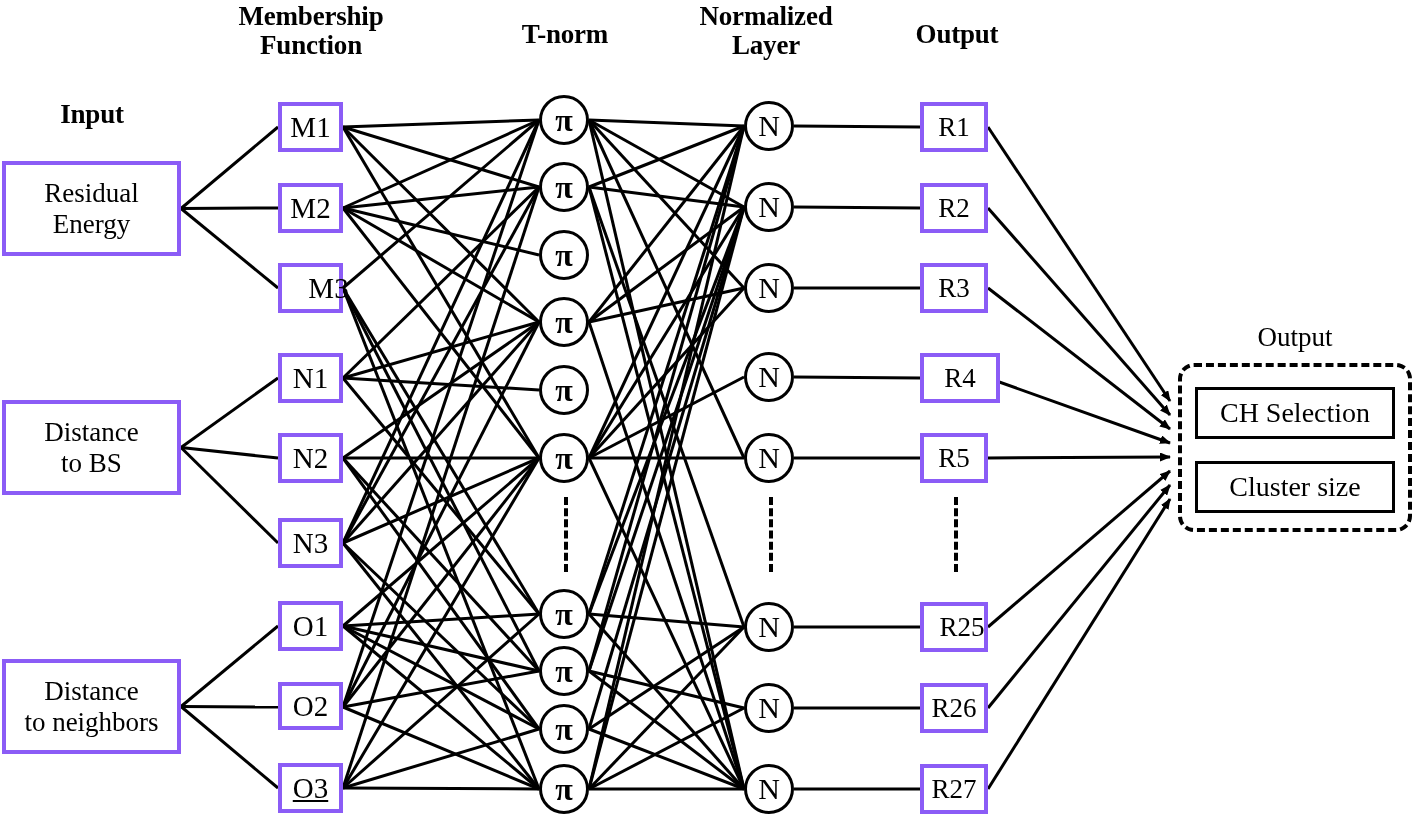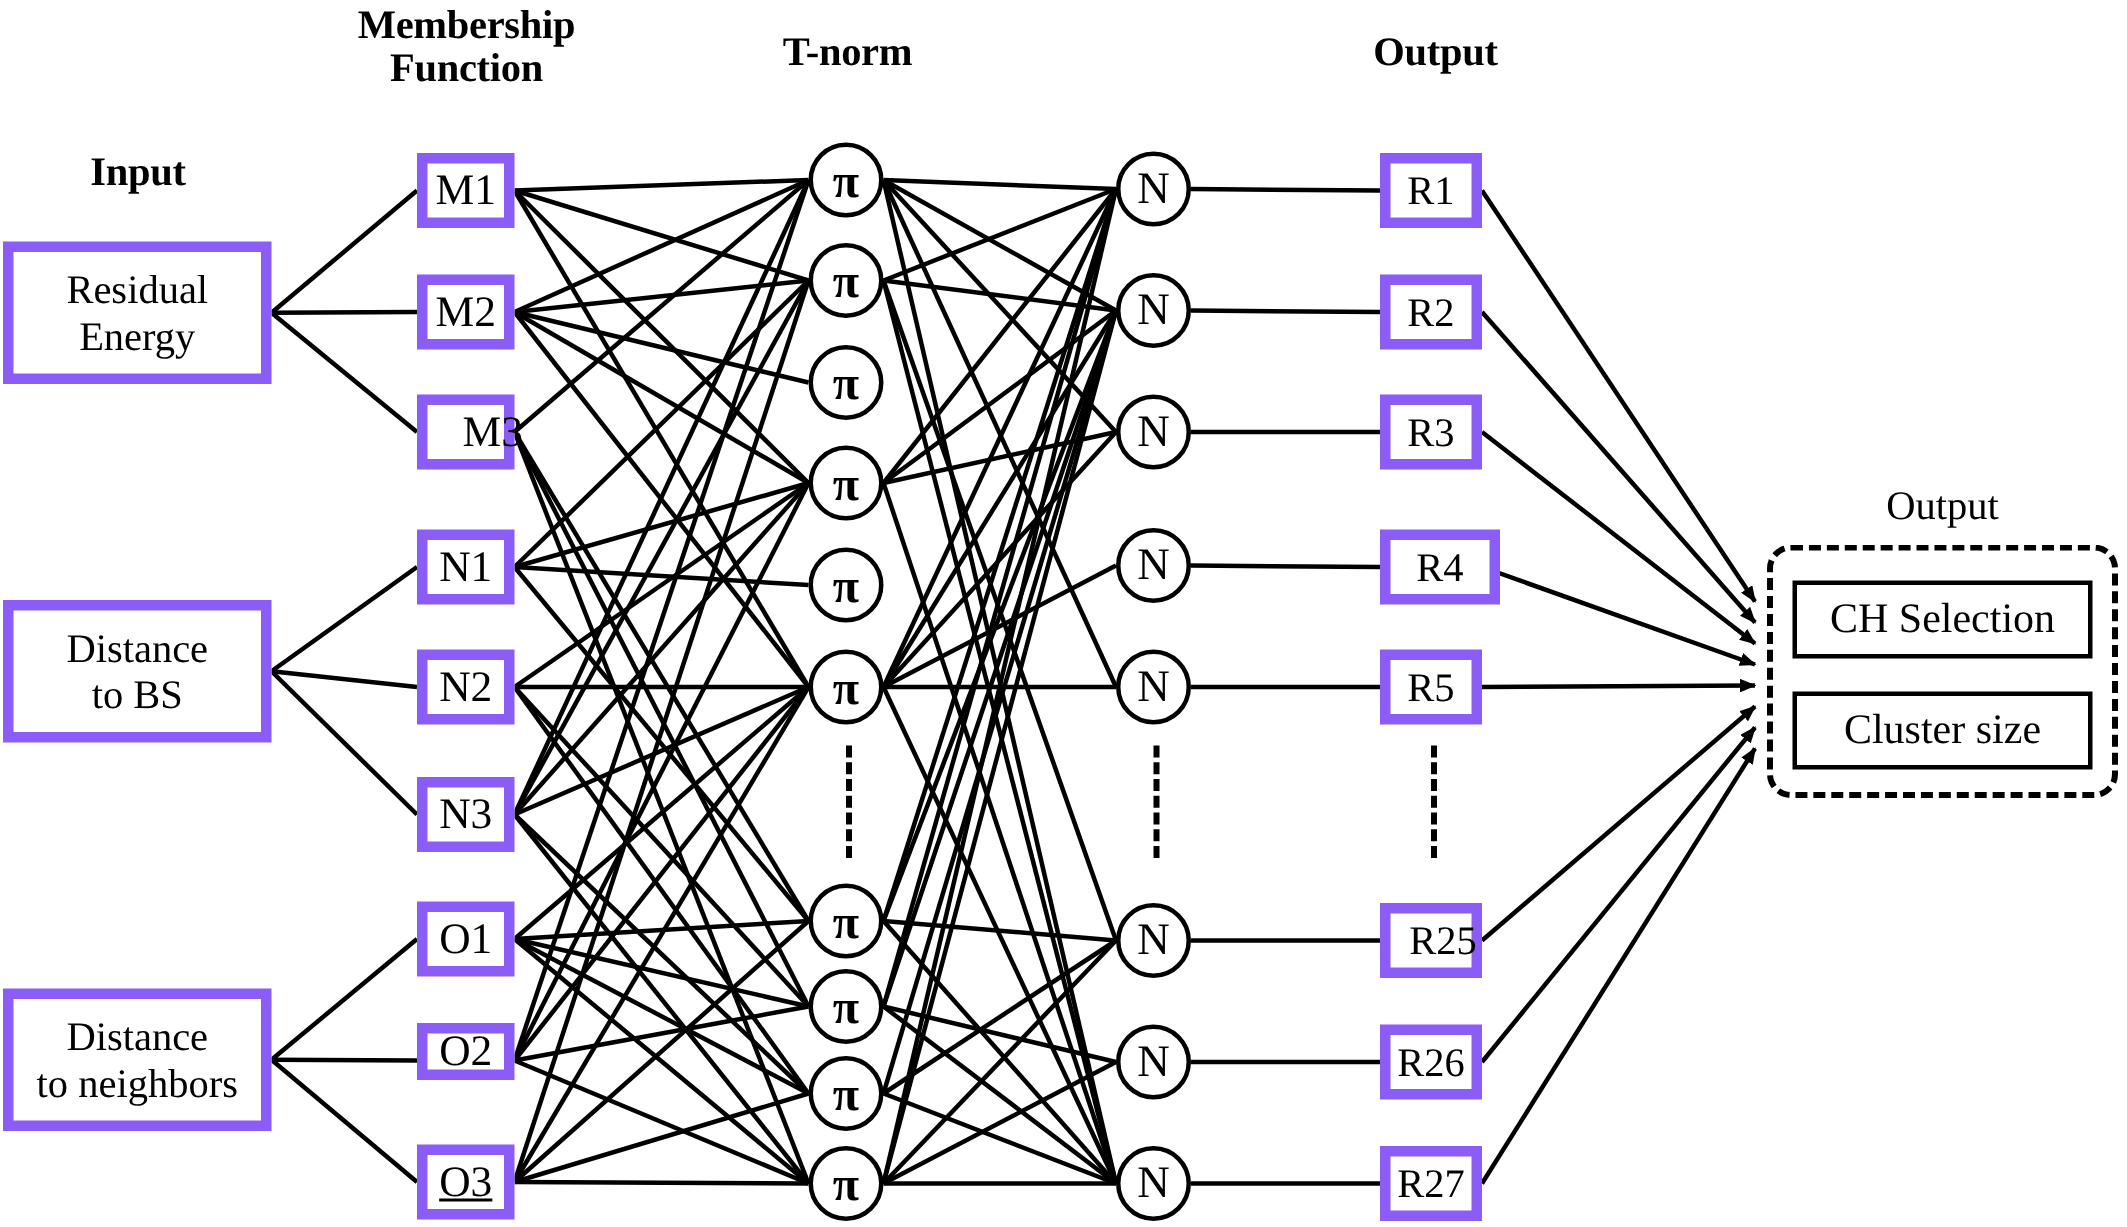--- a/index.html
+++ b/index.html
@@ -31,21 +31,21 @@
     text-align: center;
     font-weight: bold;
     font-size: 27px;
     line-height: 1.08;
     color: #000000;
     letter-spacing: -0.2px;
   }
   .node-box {
     position: absolute;
     box-sizing: border-box;
-    border: 7px solid #8b5cf6;
+    border: 4px solid #8b5cf6;
     background: #ffffff;
     display: flex;
     align-items: center;
     justify-content: center;
     text-align: center;
     color: #000000;
     font-size: 27px;
     line-height: 1.12;
     z-index: 3;
   }
@@ -234,20 +234,23 @@
 
   <div class="col-header" style="left: 46px; top: 100px; width: 92px;">
     <span>Input</span>
   </div>
   <div class="col-header" style="left: 216px; top: 2px; width: 190px;">
     <span>Membership<br>Function</span>
   </div>
   <div class="col-header" style="left: 505px; top: 20px; width: 120px;">
     <span>T-norm</span>
   </div>
+  <div class="col-header" style="left: 676px; top: 2px; width: 180px;">
+    <span>Normalized<br>Layer</span>
+  </div>
   <div class="col-header" style="left: 908px; top: 20px; width: 98px;">
     <span>Output</span>
   </div>
   <div class="plain-label" style="left: 1240px; top: 322px; width: 110px;">
     <span>Output</span>
   </div>
 
   <div id="input-nodes">
       <div class="node-box input-box" style="left: 2px; top: 161px; width: 179px; height: 95px;">
         <span>Residual<br>Energy</span>
@@ -274,21 +277,21 @@
       </div>
       <div class="node-box mf-box" style="left: 278px; top: 433px; width: 65px; height: 50px;">
         <span>N2</span>
       </div>
       <div class="node-box mf-box" style="left: 278px; top: 518px; width: 65px; height: 50px;">
         <span>N3</span>
       </div>
       <div class="node-box mf-box" style="left: 278px; top: 601px; width: 65px; height: 50px;">
         <span>O1</span>
       </div>
-      <div class="node-box mf-box" style="left: 278px; top: 682px; width: 65px; height: 38px;">
+      <div class="node-box mf-box" style="left: 278px; top: 682px; width: 65px; height: 48px;">
         <span>O2</span>
       </div>
       <div class="node-box mf-box" style="left: 278px; top: 763px; width: 65px; height: 50px; text-decoration: underline;">
         <span>O3</span>
       </div>
     </div>
   <div id="tnorm-nodes">
       <div class="circ-node pi-node" style="left: 539px; top: 95px; width: 50px; height: 50px;">
         <span>π</span>
       </div>

